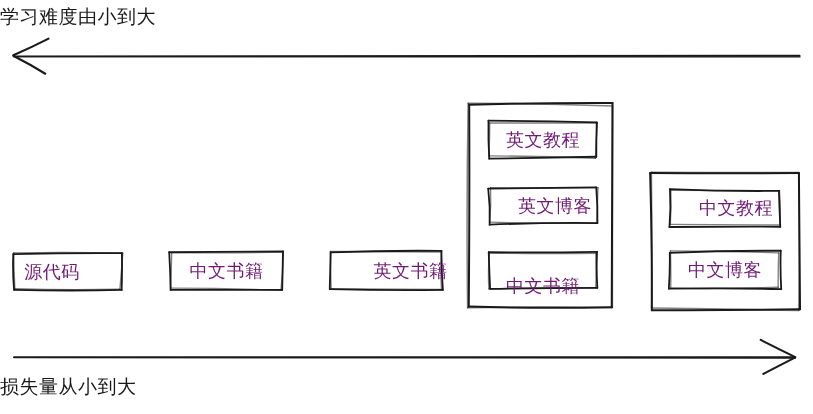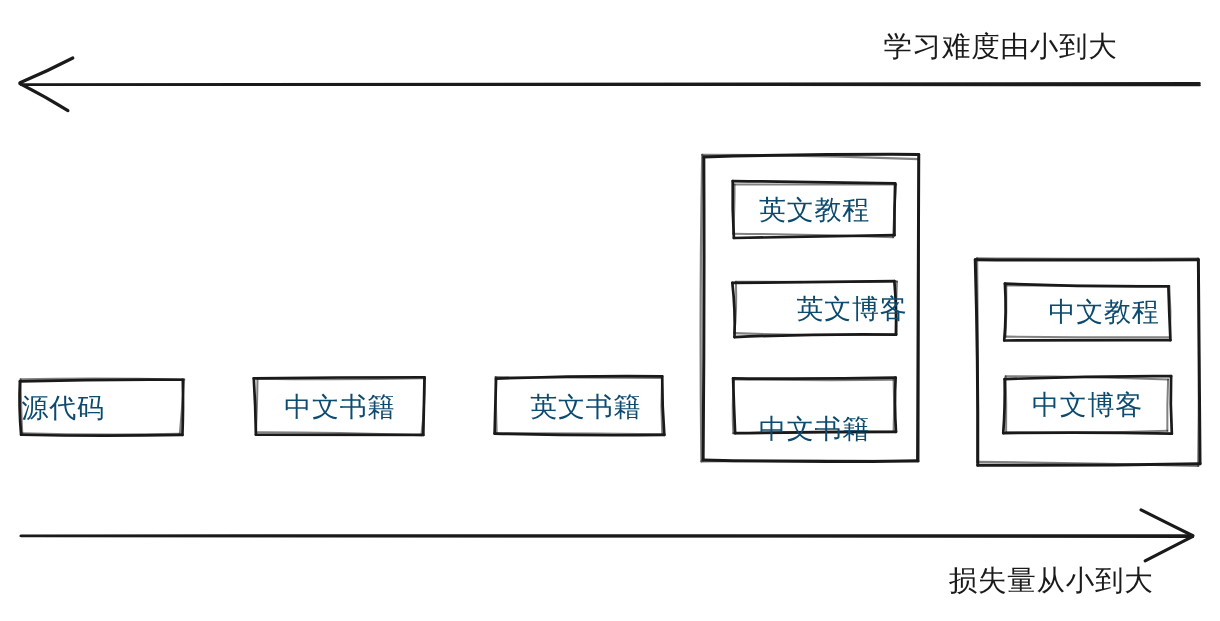--- a/index.html
+++ b/index.html
@@ -27,42 +27,41 @@
   .axis-label {
     position: absolute;
     font-size: 19px;
     color: #1a1a1a;
     letter-spacing: 0.5px;
     white-space: nowrap;
     font-family: "DejaVu Sans", "Liberation Sans", sans-serif;
   }
   #top-label {
     left: 0;
-    top: 18px;
+    top: 4px;
     width: 745px;
-    text-align: right;
+    text-align: left;
   }
   #bottom-label {
     left: 0;
     top: 374px;
     width: 745px;
-    text-align: right;
-    margin-left: 24px;
+    text-align: left;
   }
   .node-label {
     position: absolute;
     left: 0;
     top: 0;
     width: 100%;
     height: 100%;
     display: flex;
     align-items: center;
     justify-content: center;
     font-size: 18px;
-    color: #0c4a6e;
+    color: #701a75;
     letter-spacing: 0.5px;
     white-space: nowrap;
     pointer-events: none;
   }
   .node {
     position: absolute;
   }
   .group-wrap {
     position: absolute;
   }
@@ -161,34 +160,34 @@
       <path d="M 778.7308075964594 252.93897252368694 Q 778.0090083717877 269.8293037048119 778.2366142990238 287.23341737414404" fill="none" stroke="#1a1a1a" stroke-width="1.35" stroke-linecap="round" stroke-linejoin="round" opacity="0.55"></path>
       <path d="M 778.2366142990238 287.23341737414404 Q 725.6310106342896 289.1173753788217 670.7417244086237 288.15563507189773" fill="none" stroke="#1a1a1a" stroke-width="1.35" stroke-linecap="round" stroke-linejoin="round" opacity="0.55"></path>
       <path d="M 670.7417244086237 288.15563507189773 Q 671.0033548120052 268.94471734861133 670.4337538007803 250.8094403505835" fill="none" stroke="#1a1a1a" stroke-width="1.35" stroke-linecap="round" stroke-linejoin="round" opacity="0.55"></path>
     </svg>
 
   <div class="axis-label" id="top-label">学习难度由小到大</div>
 
   <div class="axis-label" id="bottom-label">损失量从小到大</div>
 
   <div id="nodes-layer">
-      <div class="node" style="left: 0; top: 253px; width: 84px; height: 37px;">
+      <div class="node" style="left: 10px; top: 253px; width: 84px; height: 37px;">
         <span class="node-label">源代码</span>
       </div>
       <div class="node" style="left: 170px; top: 252px; width: 113px; height: 38px;">
         <span class="node-label">中文书籍</span>
       </div>
-      <div class="node" style="left: 310px; top: 252px; width: 128px; height: 38px; padding-left: 33px;">
+      <div class="node" style="left: 330px; top: 252px; width: 128px; height: 38px; padding-left: 33px;">
         <span class="node-label">英文书籍</span>
       </div>
       <div class="group-wrap" style="left: 468px; top: 104px; width: 145px; height: 204px;"></div>
       <div class="node" style="left: 489px; top: 122px; width: 108px; height: 36px;">
         <span class="node-label">英文教程</span>
       </div>
-      <div class="node" style="left: 514px; top: 188px; width: 108px; height: 36px; font-family: Liberation Serif, serif;">
+      <div class="node" style="left: 501px; top: 188px; width: 108px; height: 36px; font-family: Liberation Serif, serif;">
         <span class="node-label">英文博客</span>
       </div>
       <div class="node" style="left: 489px; top: 268px; width: 108px; height: 36px;">
         <span class="node-label">中文书籍</span>
       </div>
       <div class="group-wrap" style="left: 651px; top: 172px; width: 149px; height: 138px;"></div>
       <div class="node" style="left: 670px; top: 190px; width: 132px; height: 36px;">
         <span class="node-label">中文教程</span>
       </div>
       <div class="node" style="left: 670px; top: 252px; width: 110px; height: 36px; text-align: center;">

